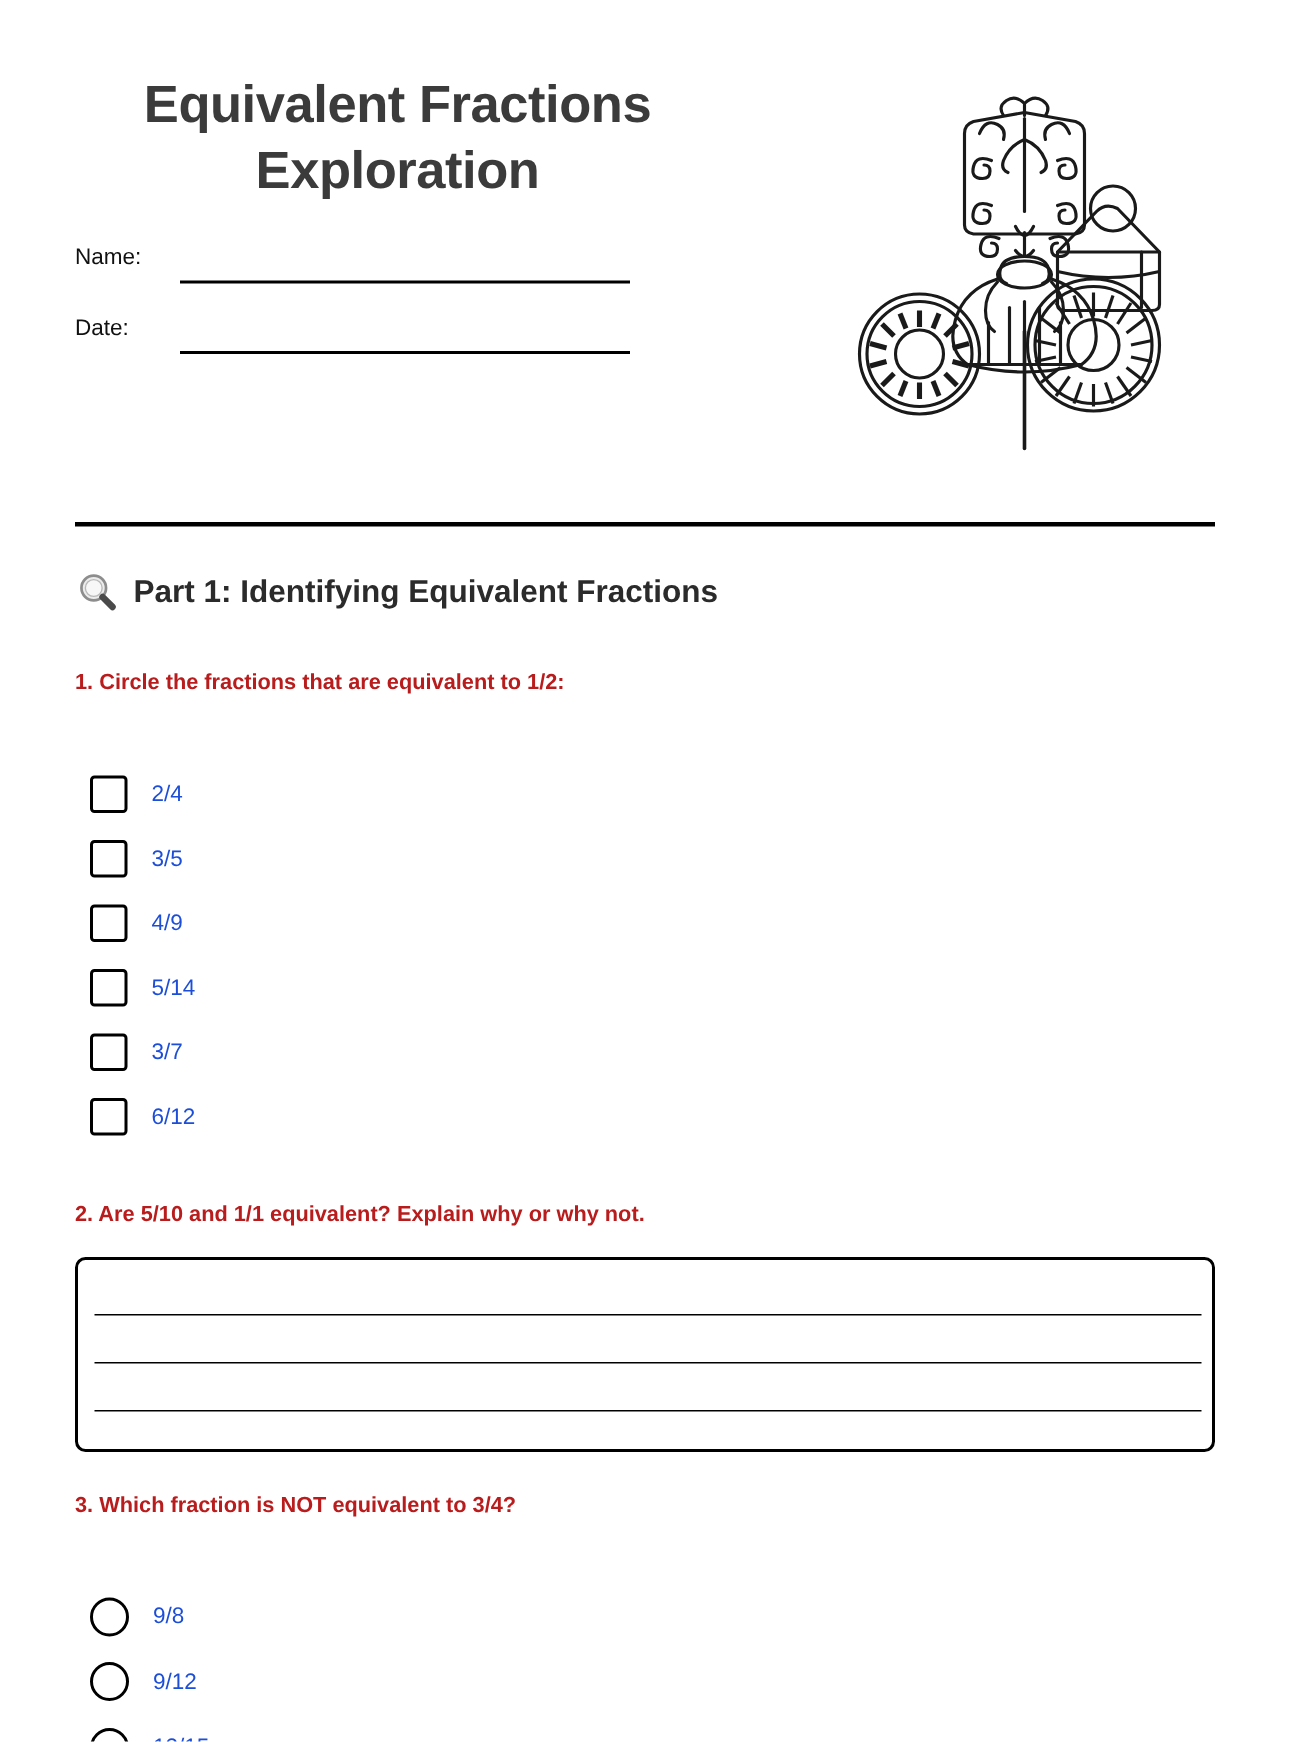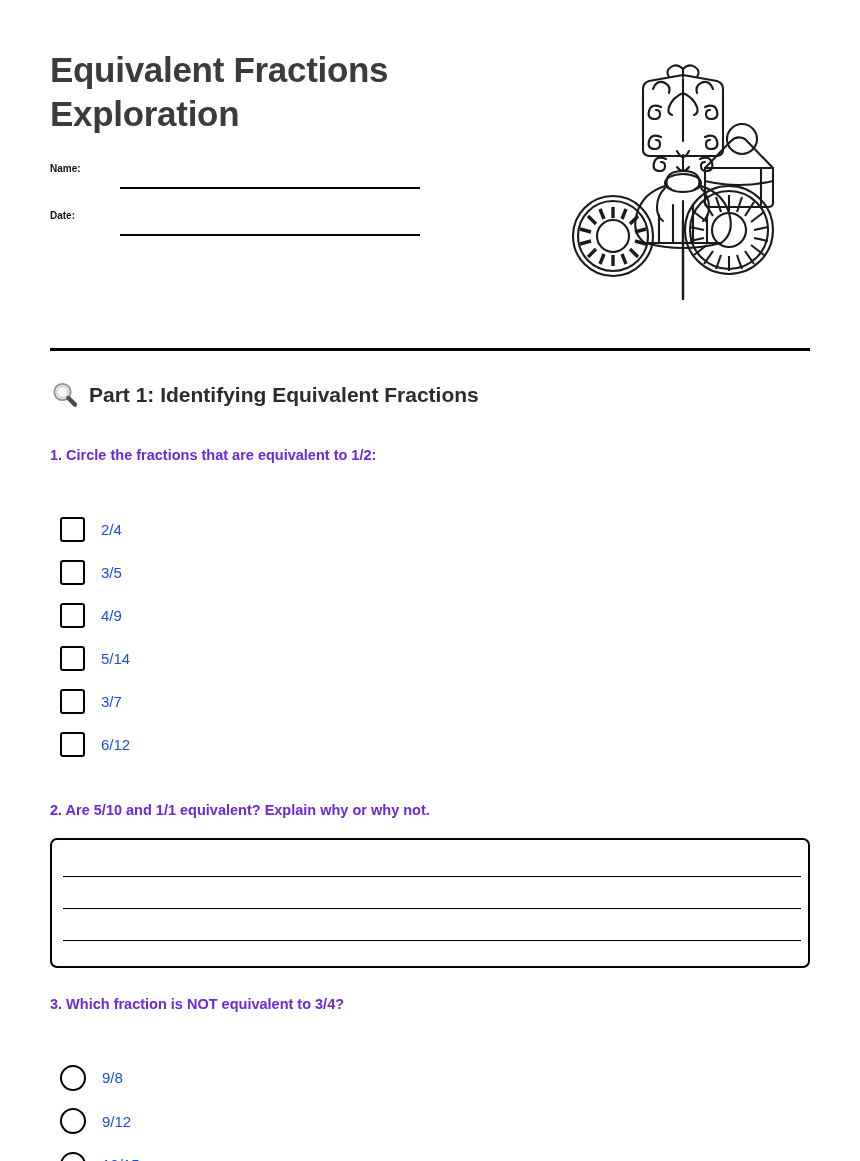--- a/index.html
+++ b/index.html
@@ -13,20 +13,21 @@
     overflow: hidden;
     font-family: "Liberation Sans", sans-serif;
     color: #1a1a1a;
     position: relative;
   }
   .page {
     position: absolute;
     left: 0; top: 0;
     width: 860px;
     height: 1161px;
+    text-align: center;
   }
 
   
   .title {
     position: absolute;
     left: 50px;
     top: 48px;
     width: 430px;
     font-size: 35px;
     font-weight: bold;
@@ -39,22 +40,22 @@
     position: absolute;
     left: 50px;
     height: 24px;
   }
   .field-row.name { top: 163px; }
   .field-row.date { top: 210px; }
   .field-label {
     position: absolute;
     left: 0;
     top: 0;
-    font-size: 10px;
-    font-weight: bold;
+    font-size: 15px;
+    font-weight: normal;
     color: #111111;
     white-space: nowrap;
   }
   .field-line {
     position: absolute;
     left: 70px;
     top: 24px;
     width: 300px;
     height: 0;
     border-bottom: 2px solid #000000;
@@ -97,21 +98,21 @@
     color: #2b2b2b;
     white-space: nowrap;
   }
 
   
   .question {
     position: absolute;
     left: 50px;
     font-size: 14.5px;
     font-weight: bold;
-    color: #6d28d9;
+    color: #b91c1c;
     white-space: nowrap;
   }
   .q1 { top: 447px; }
   .q2 { top: 802px; }
   .q3 { top: 996px; }
 
   
   .options {
     position: absolute;
     left: 60px;

